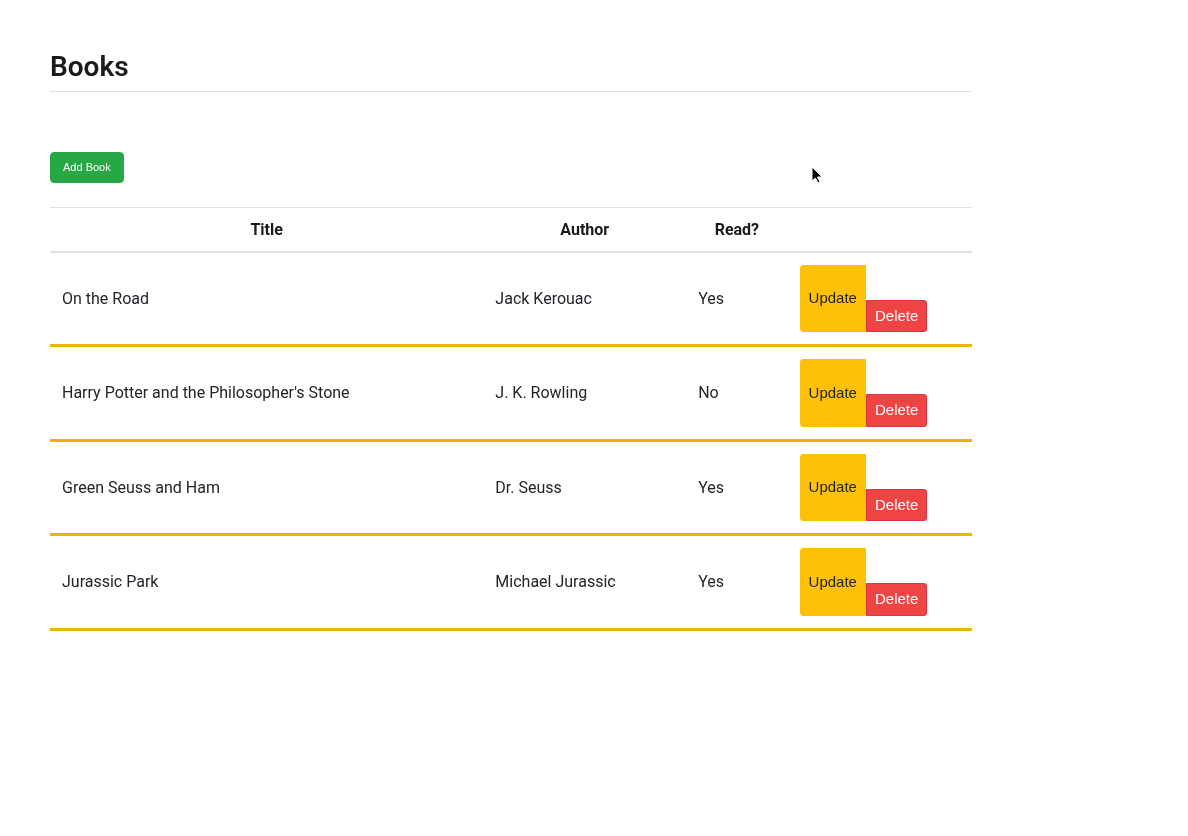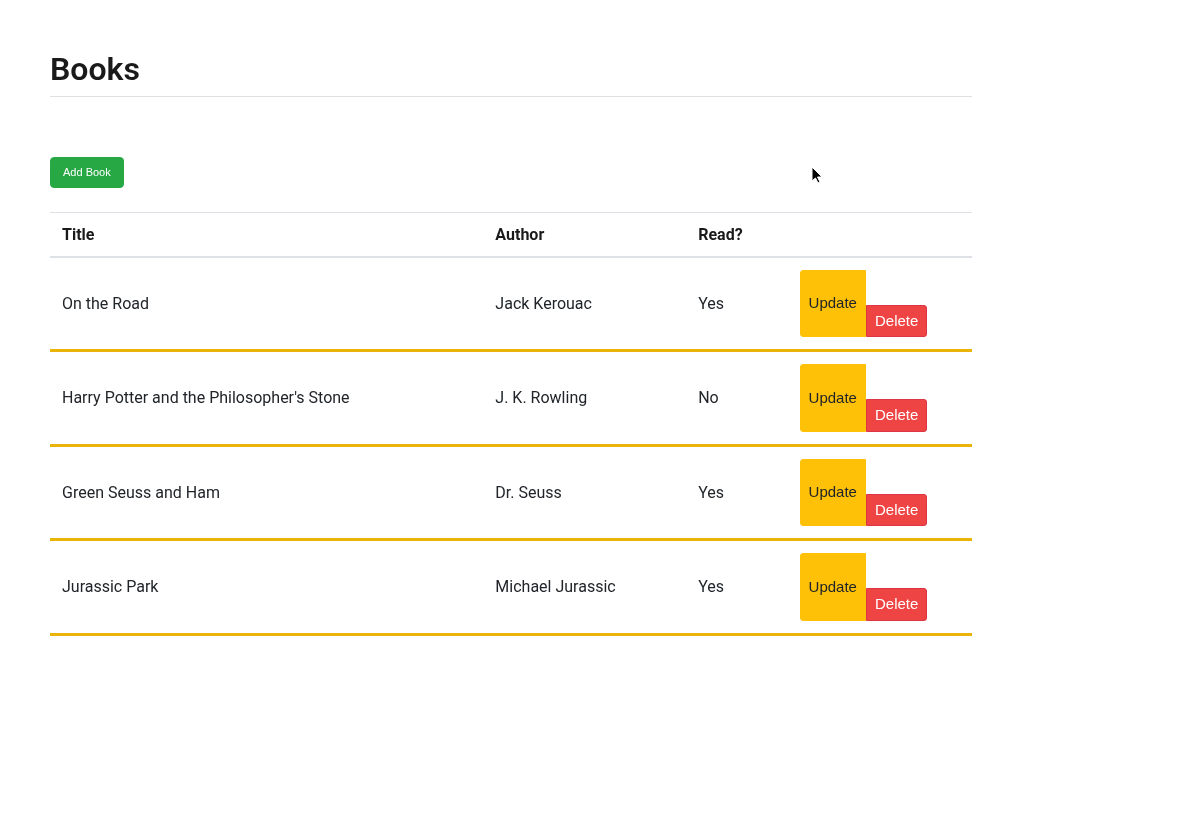--- a/index.html
+++ b/index.html
@@ -12,21 +12,21 @@
       color: #212529;
       background: #fff;
       padding: 50px;
       font-size: 16px;
       width: 1188px;
     }
     .container {
       max-width: 922px;
     }
     h1 {
-      font-size: 32px;
+      font-size: 28px;
       font-weight: 600;
       margin-bottom: 8px;
       color: #1a1a1a;
     }
     hr {
       border: none;
       border-top: 1px solid #e0e0e0;
       margin-top: 8px;
       margin-bottom: 60px;
     }
@@ -69,21 +69,21 @@
     table {
       width: 100%;
       border-collapse: collapse;
       margin-bottom: 16px;
     }
     thead tr {
       border-top: 1px solid #dee2e6;
       border-bottom: 2px solid #dee2e6;
     }
     th {
-      text-align: left;
+      text-align: center;
       padding: 12px;
       font-weight: 700;
       font-size: 16px;
       color: #1a1a1a;
     }
     tbody tr {
       border-bottom: 3px solid #eab308;
     }
     td {
       padding: 12px;

